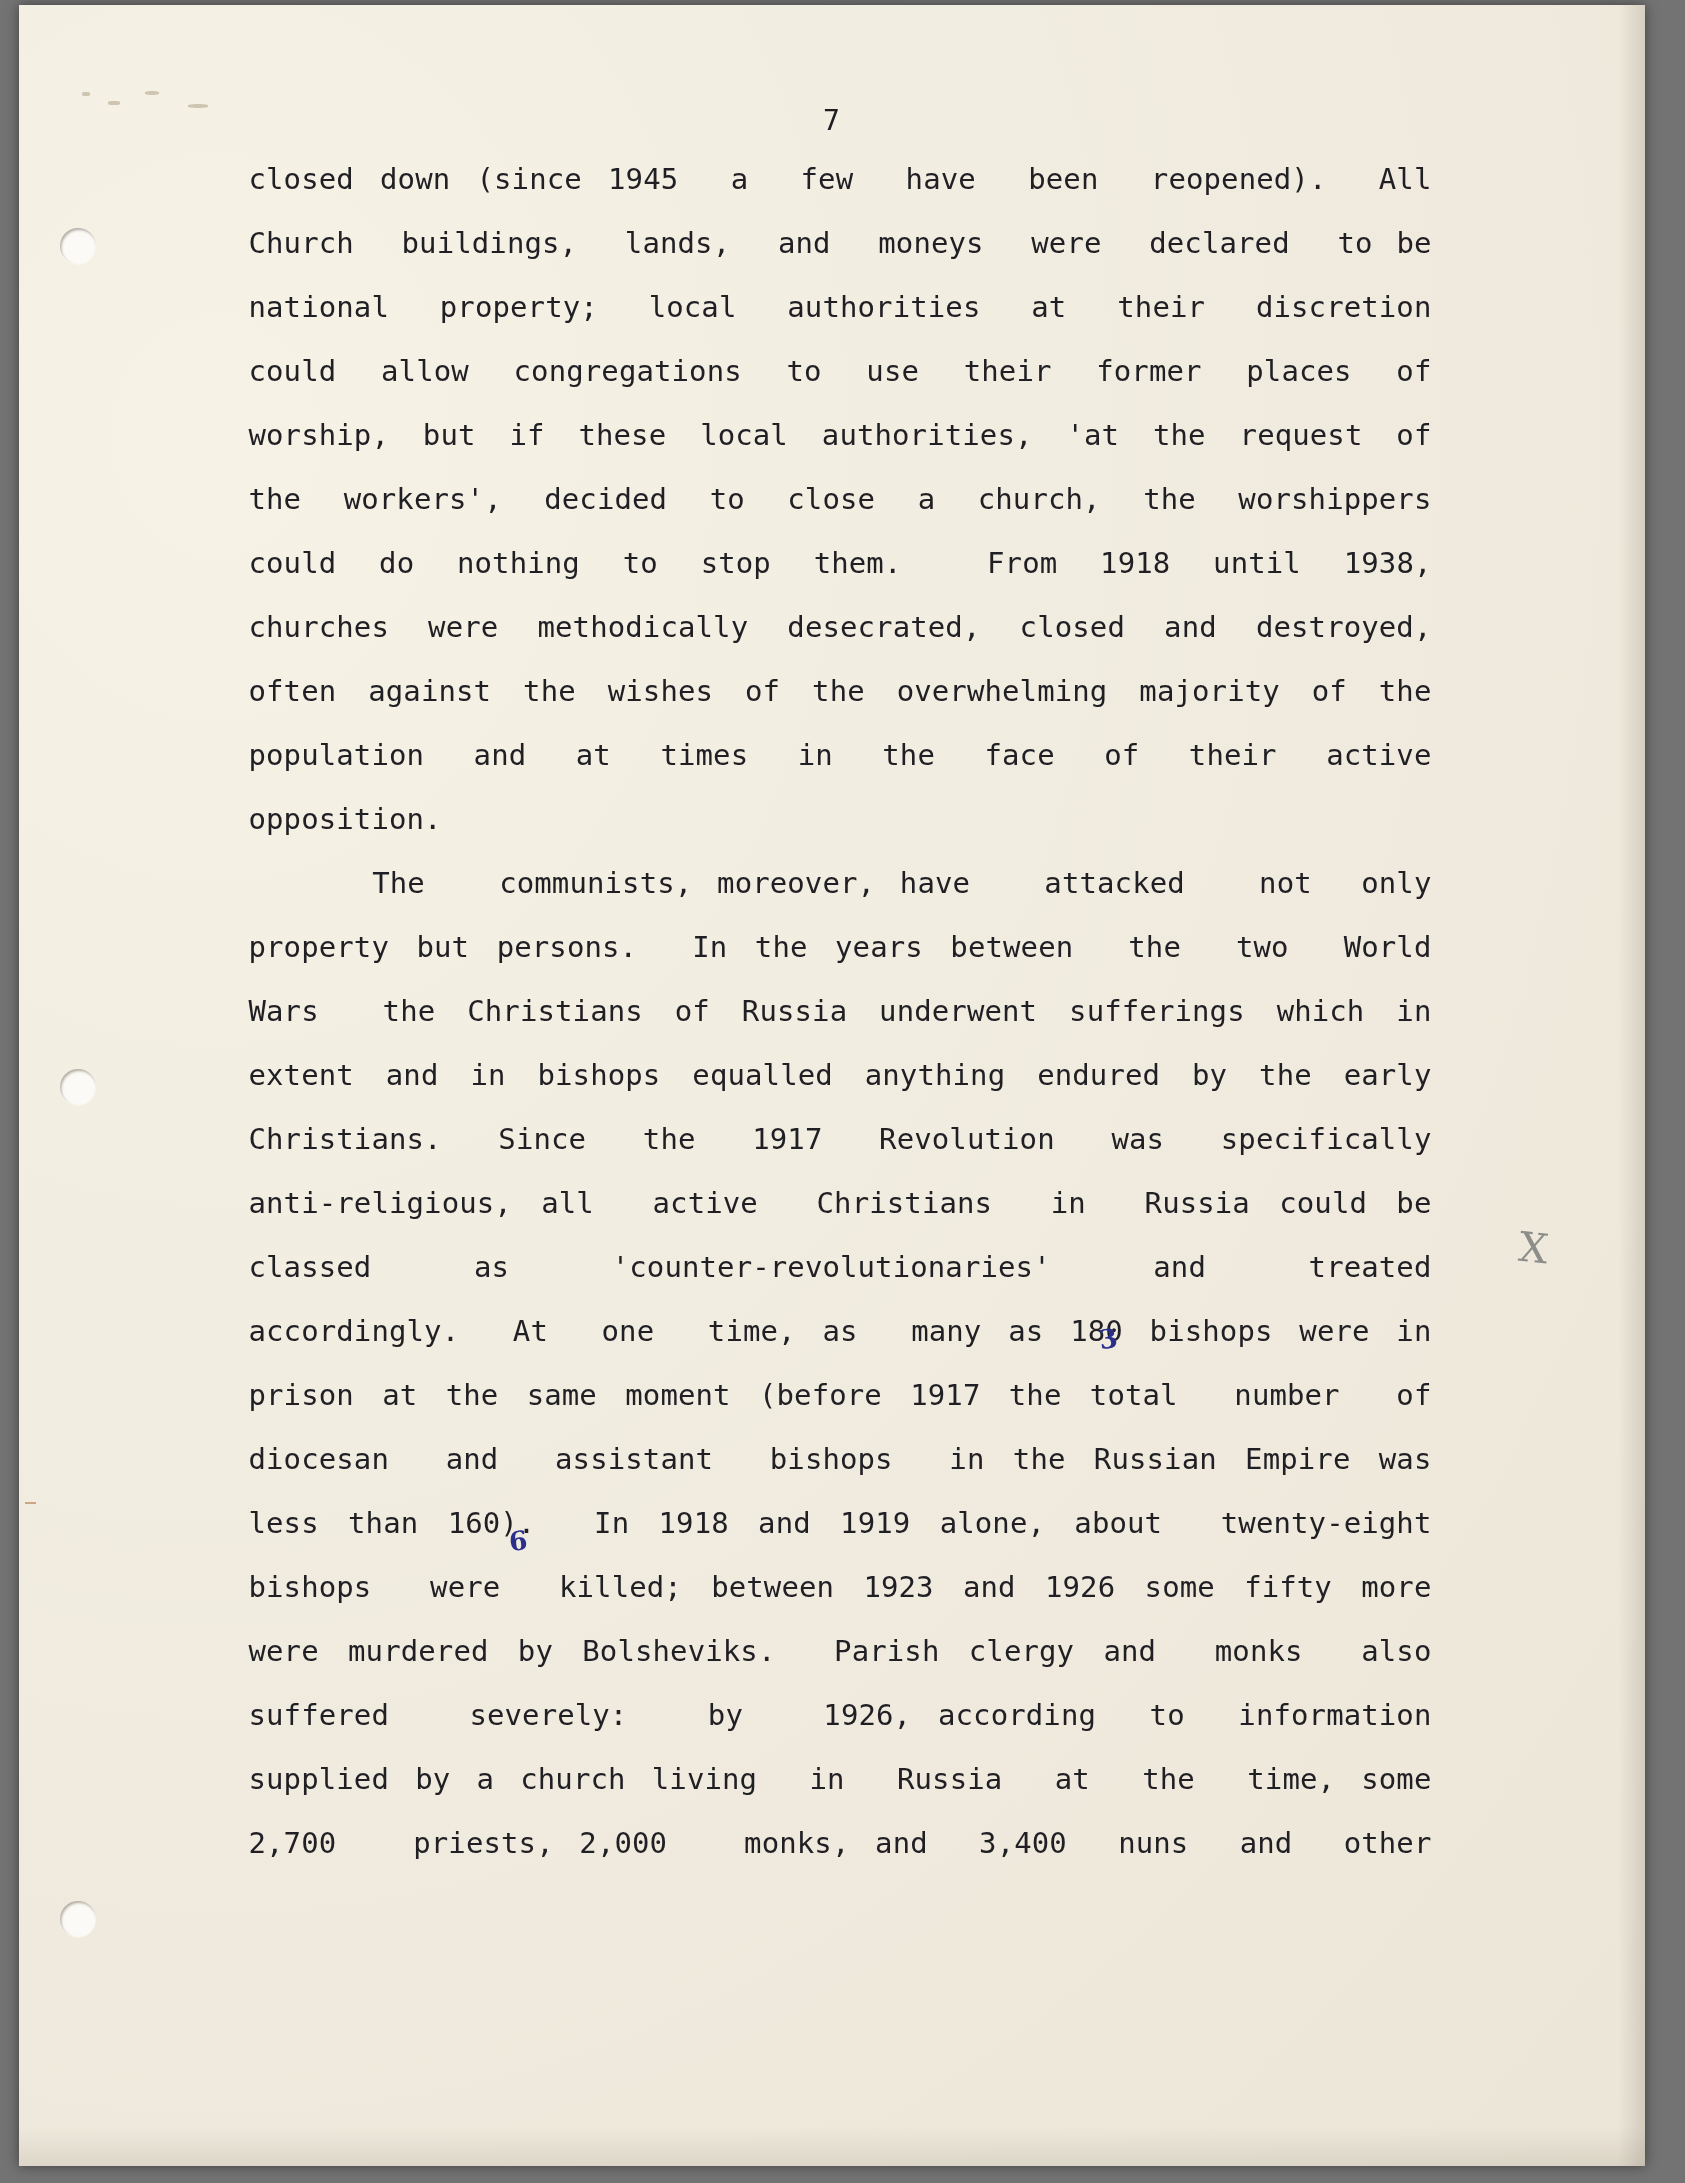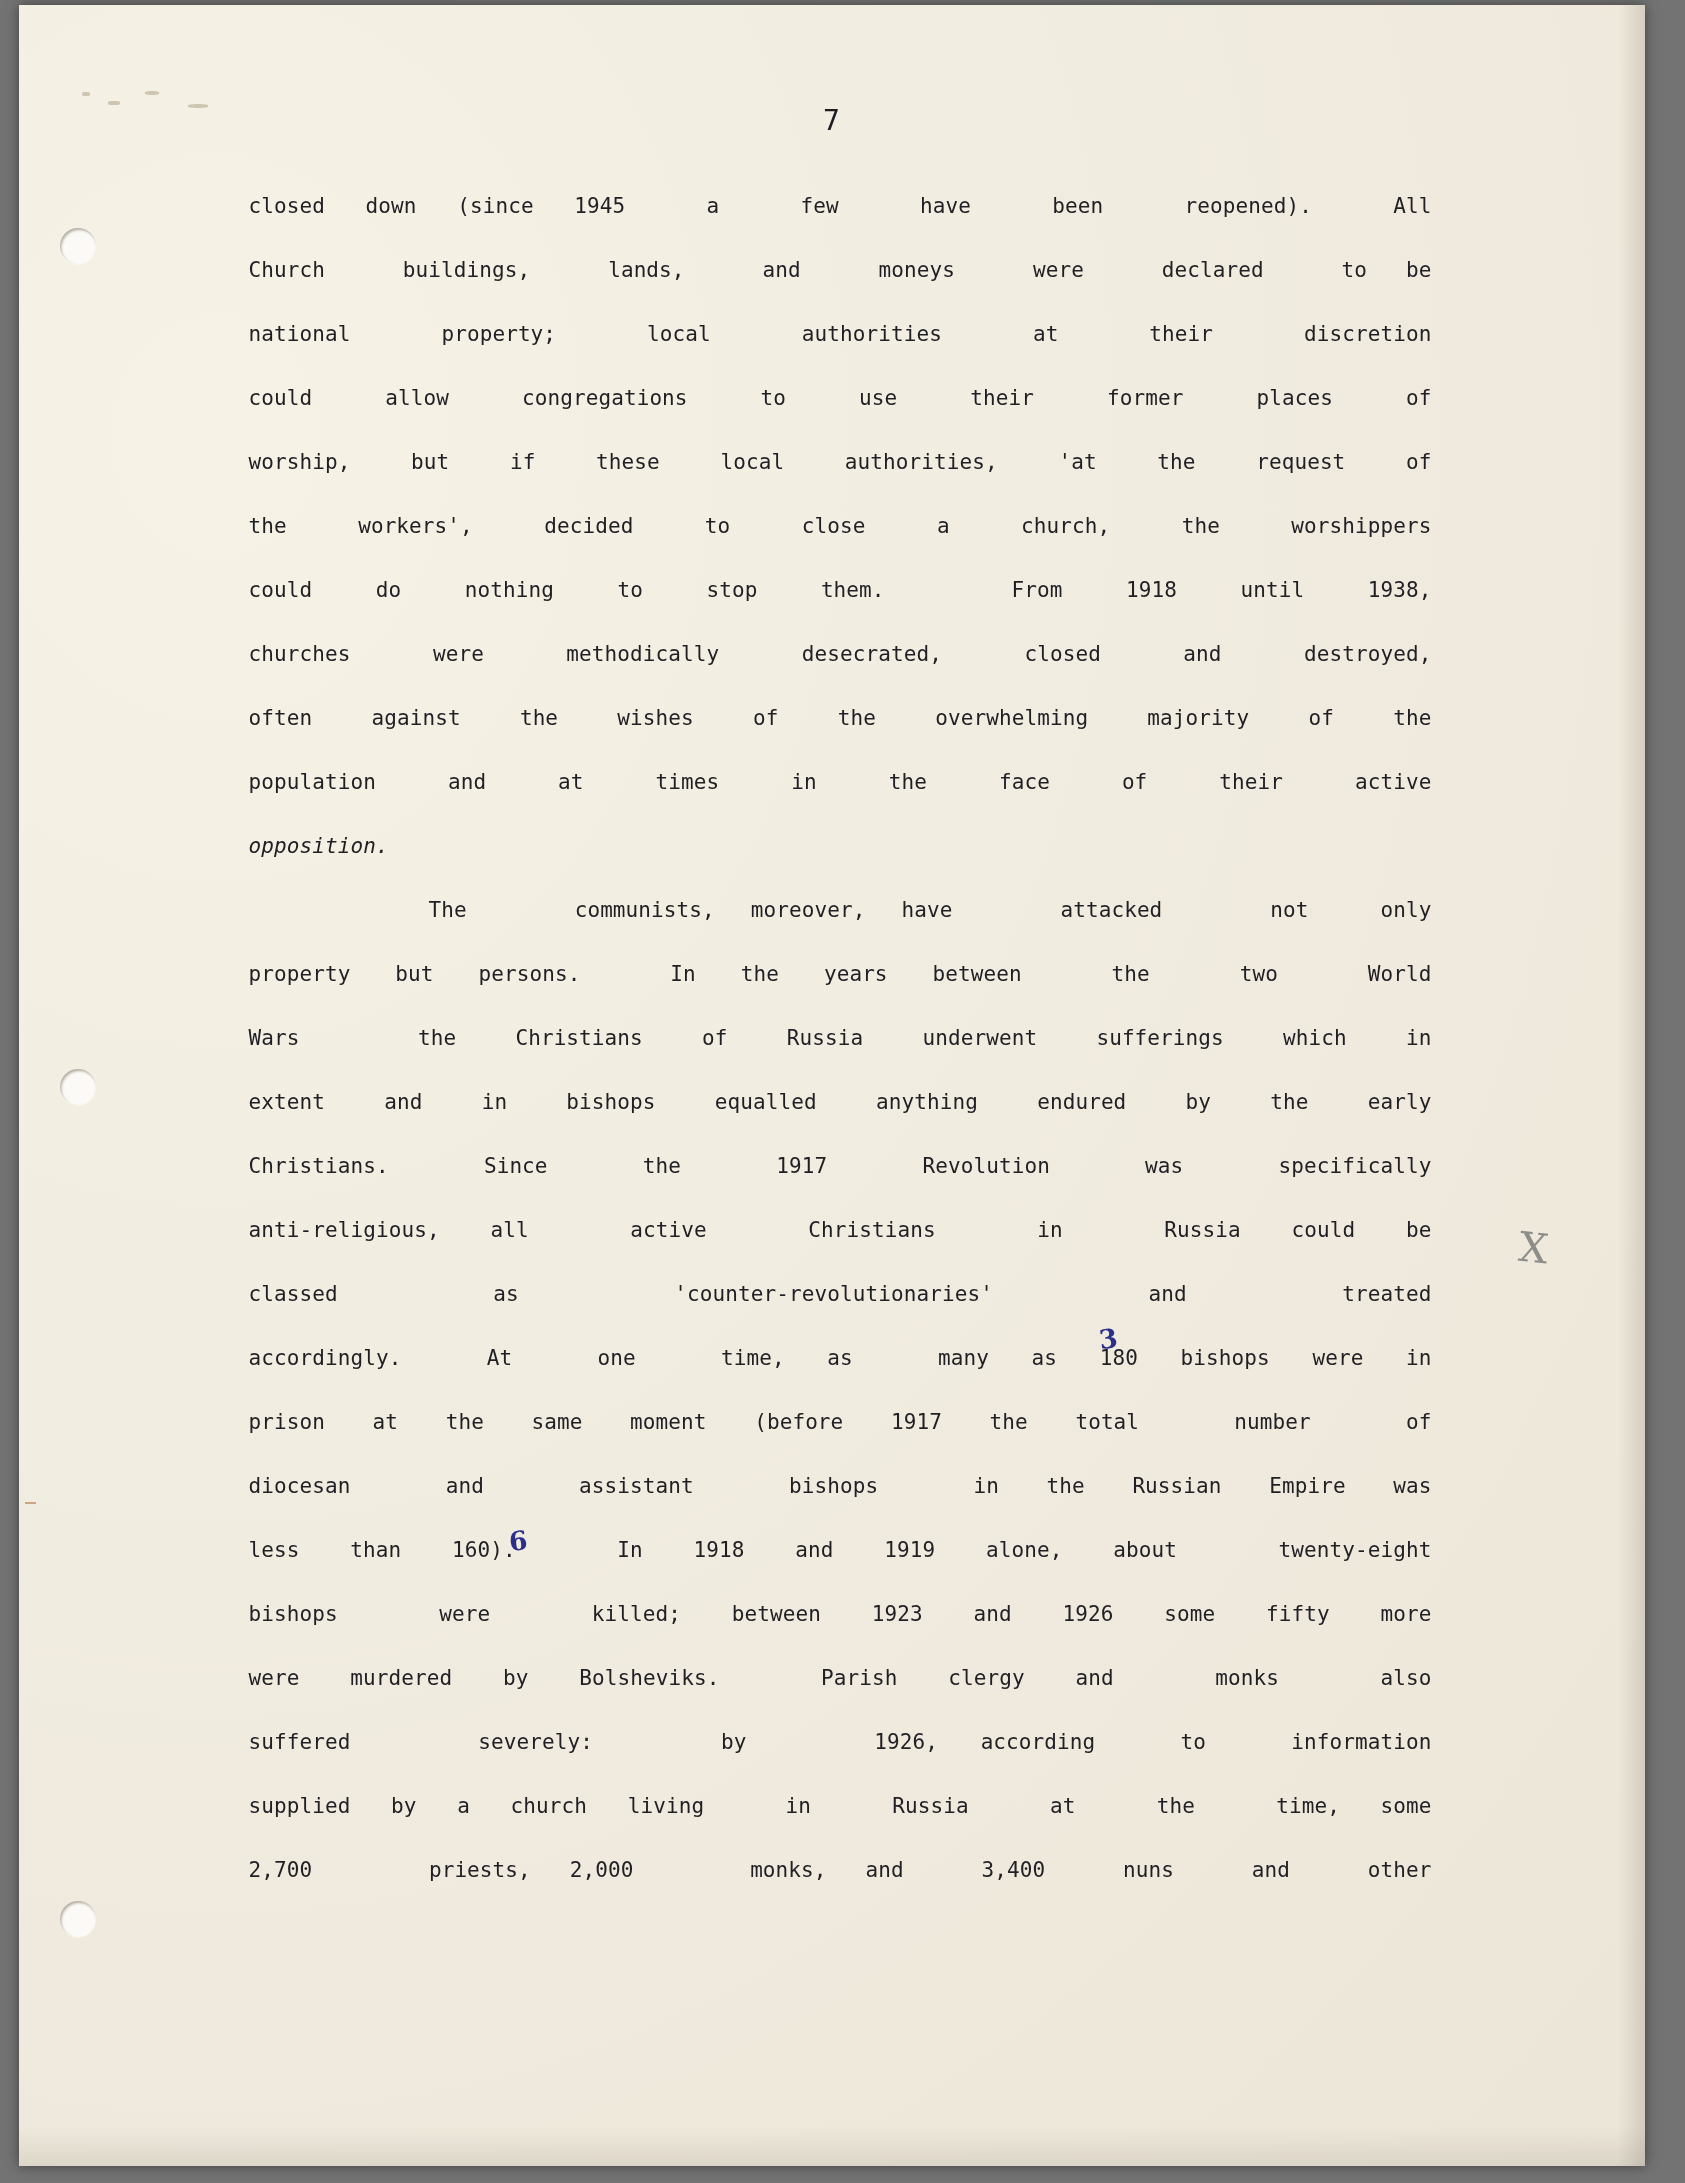--- a/index.html
+++ b/index.html
@@ -81,44 +81,43 @@
     text-align: center;
     font-family: "DejaVu Sans Mono", monospace;
     font-size: 28px;
     color: #1d1d22;
     letter-spacing: 0.3px;
   }
 
   .body-text {
     position: absolute;
     left: 230px;
-    top: 169px;
+    top: 142px;
     width: 1183px;
     font-family: "DejaVu Sans Mono", monospace;
-    font-size: 21px;
+    font-size: 29px;
     color: #201f24;
     line-height: 64px;
   }
   .para {
     margin: 0;
   }
   .para + .para { margin-top: 0; }
 
   
   .line {
     display: block;
     text-align: justify;
     text-align-last: justify;
     white-space: pre-wrap;
     letter-spacing: 0.1px;
   }
   .line.last {
     text-align: left;
     text-align-last: left;
-    font-style: italic;
   }
 
   
   .pen {
     position: absolute;
     font-family: "DejaVu Serif", serif;
     color: #2b2f8c;
     font-weight: 700;
   }
   .pen-3 {

